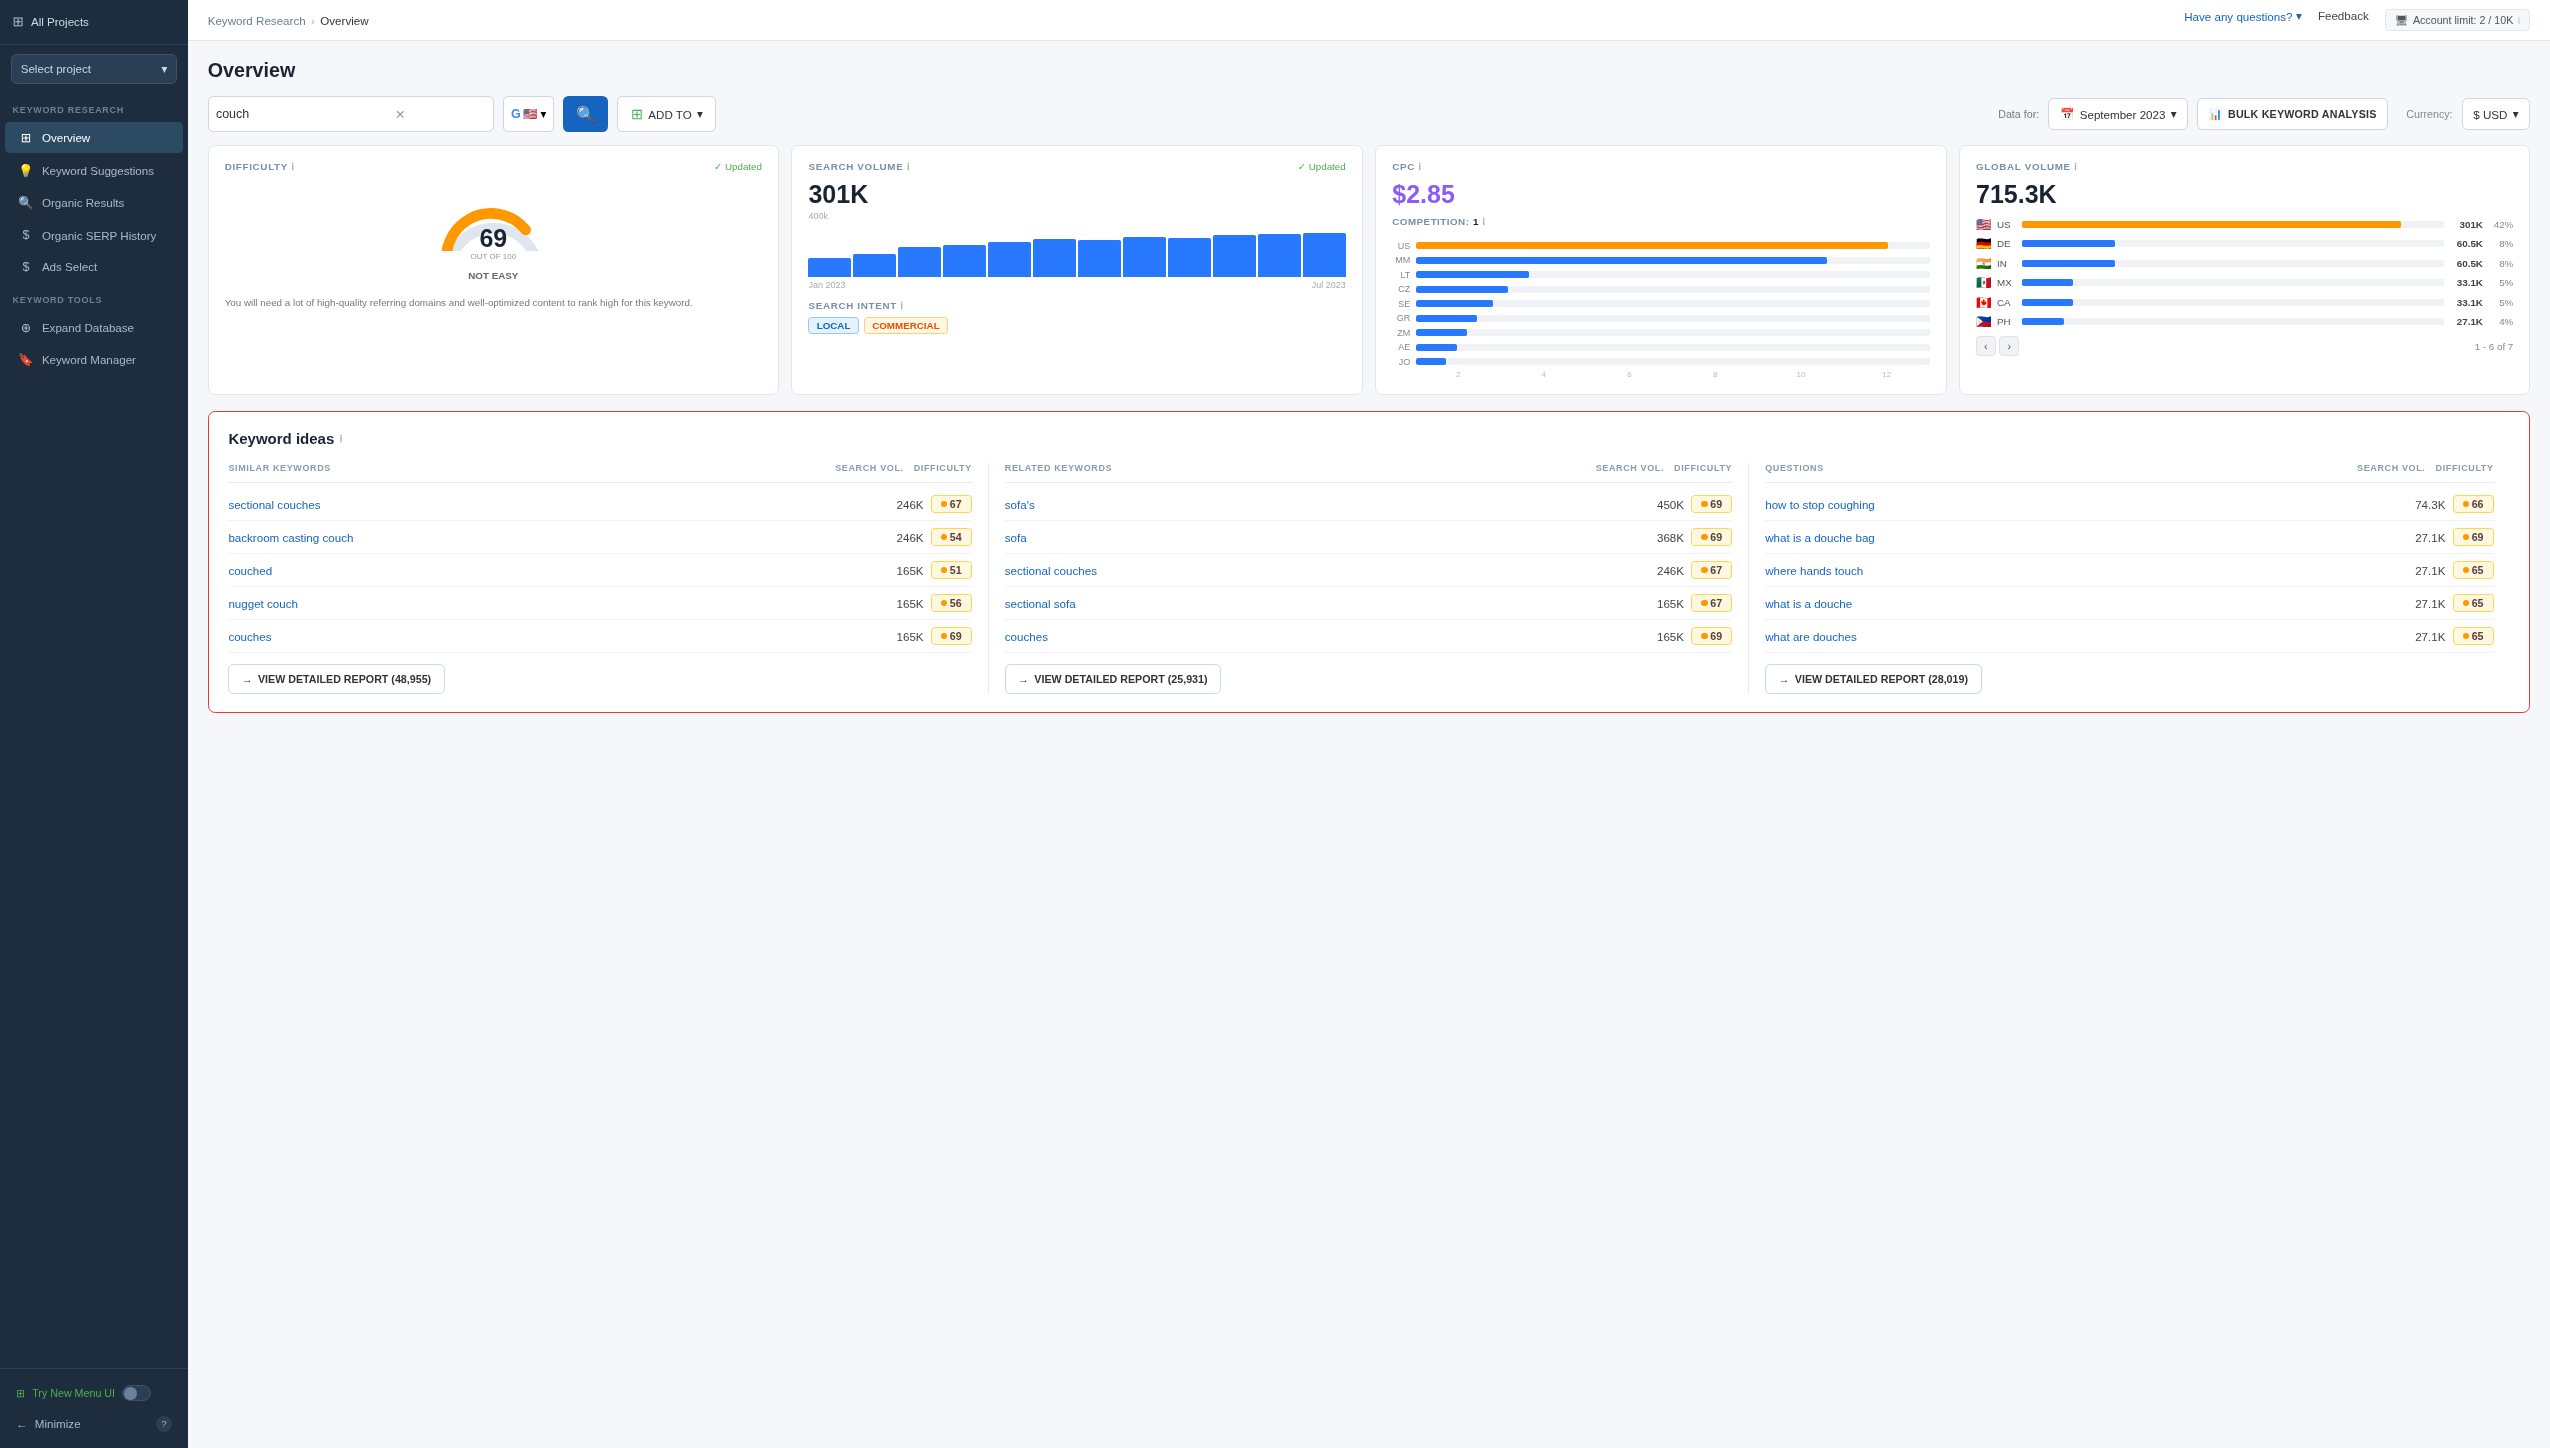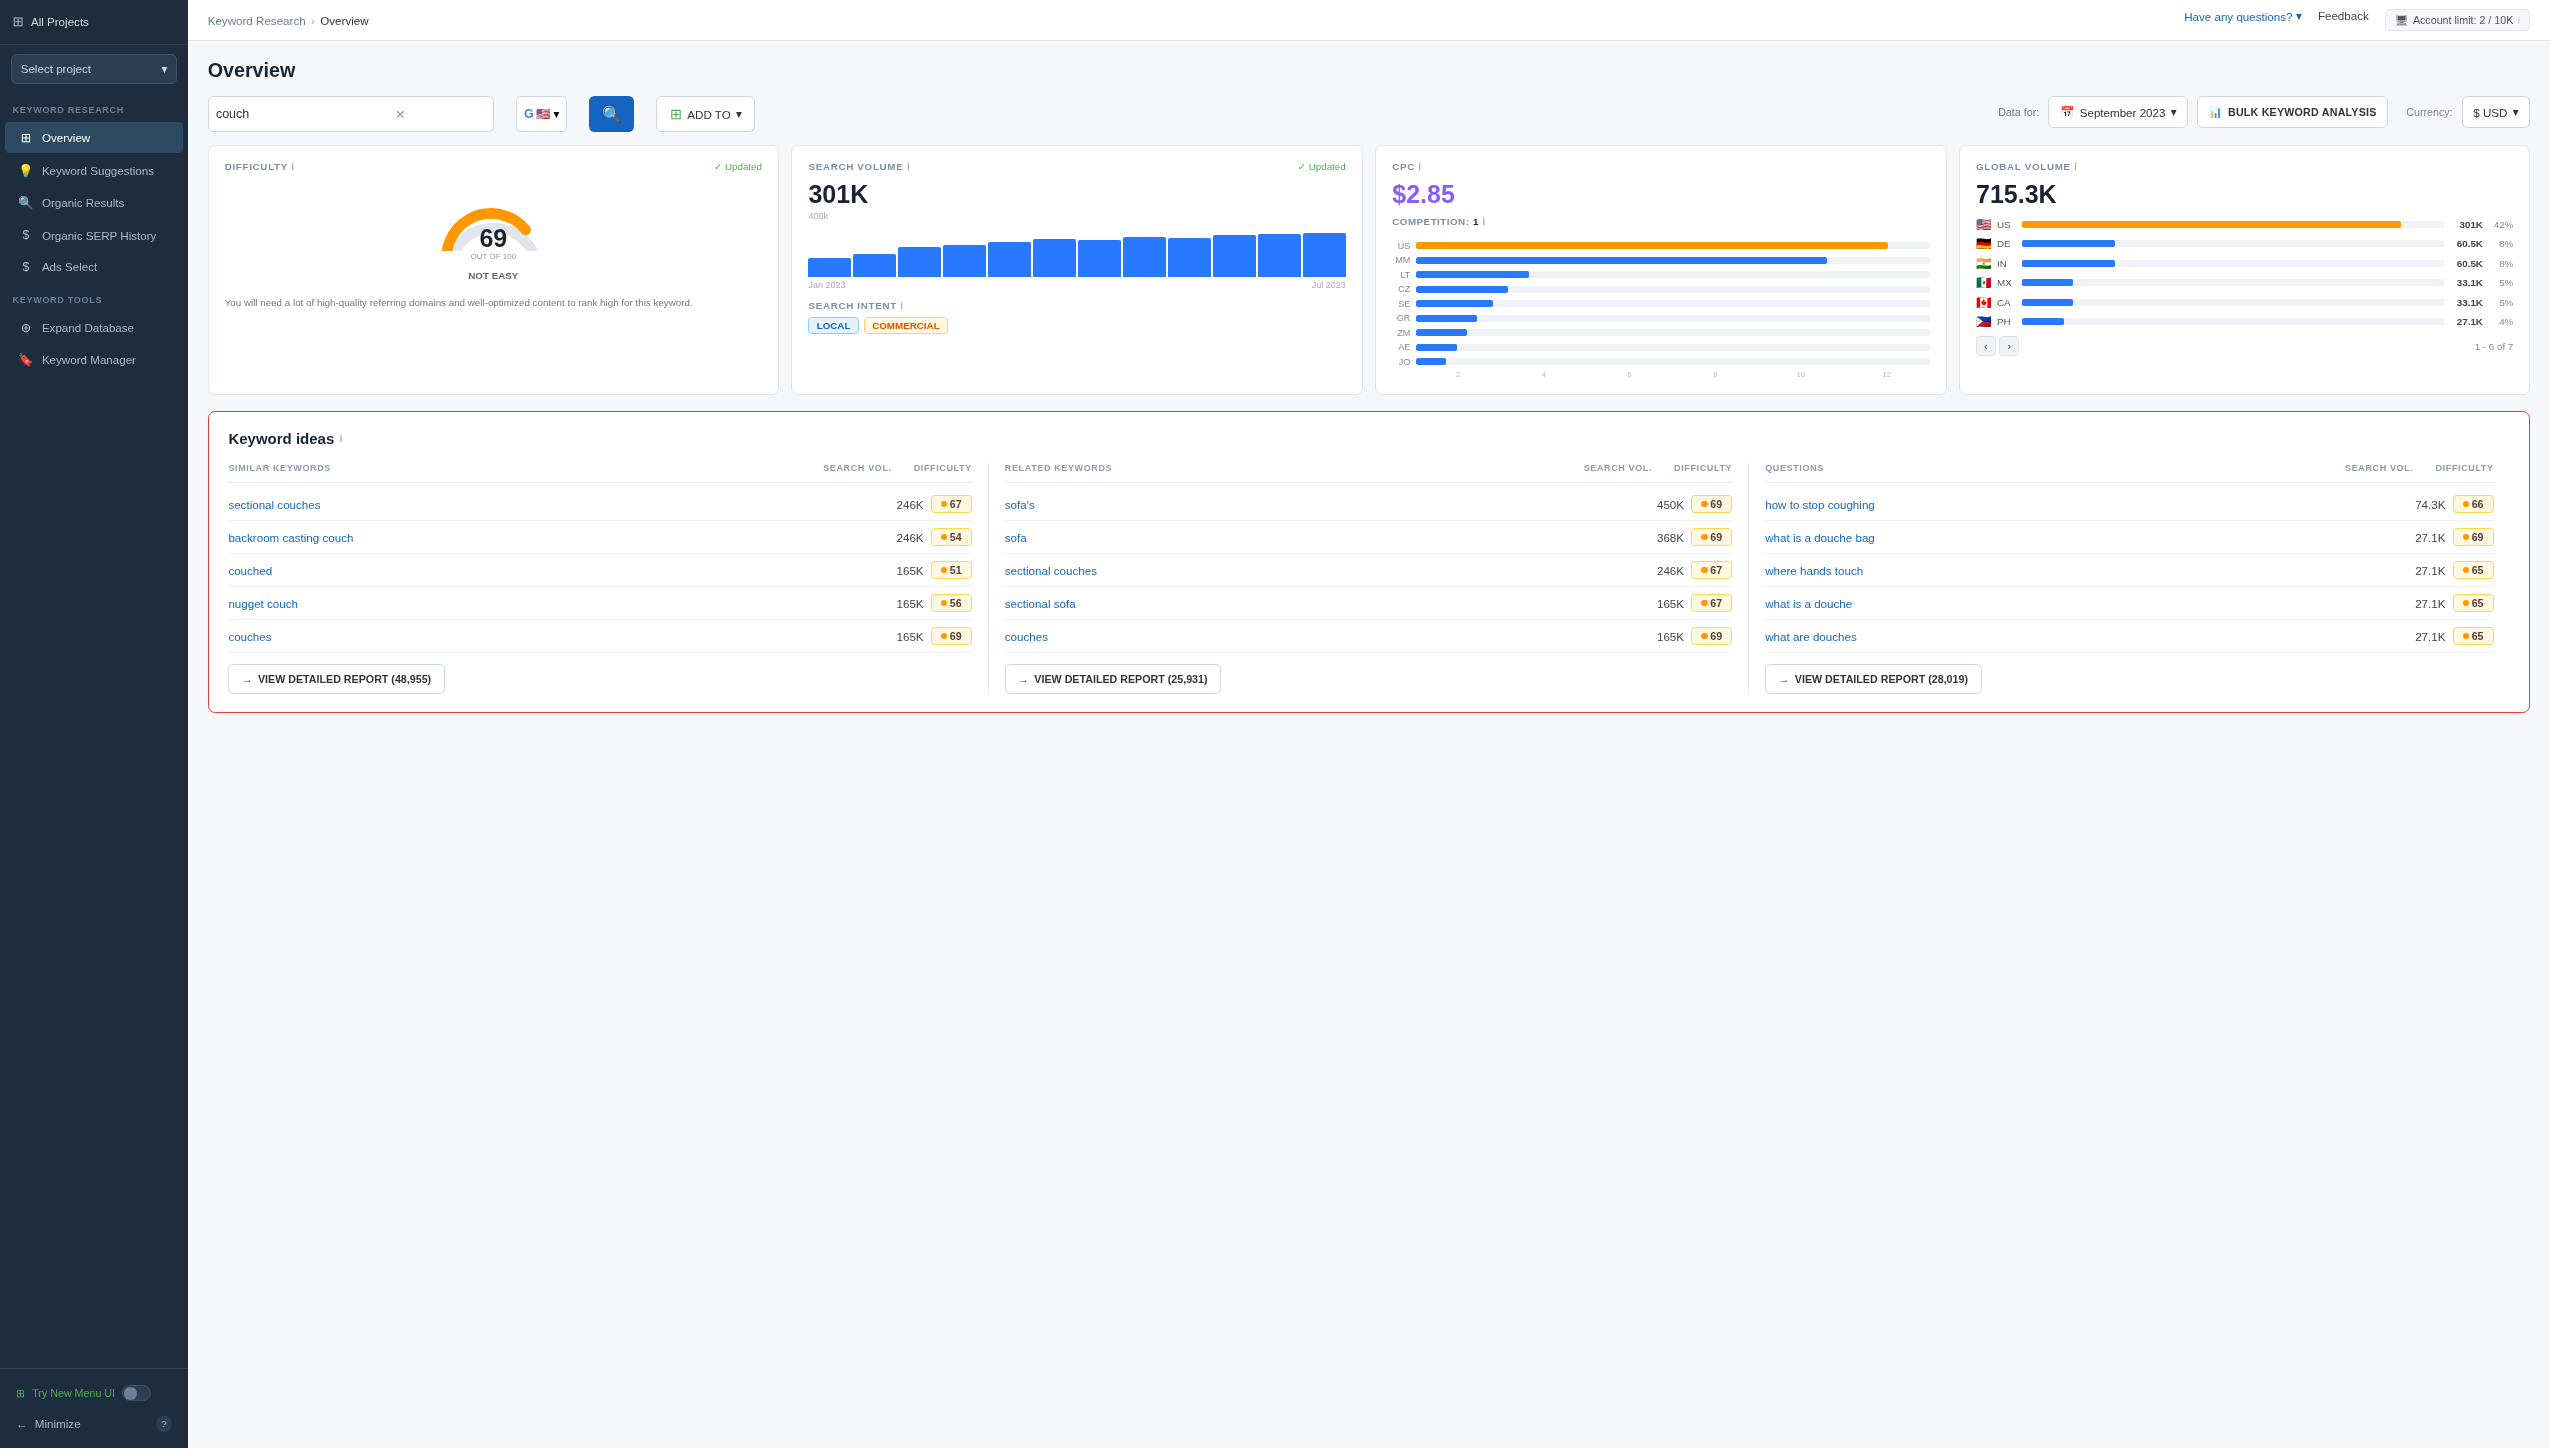--- a/index.html
+++ b/index.html
@@ -107,21 +107,21 @@
 
     
     .keyword-ideas-card { background: #fff; border: 1.8px solid #e53935; border-radius: 7.2px; padding: 18px 19.7px; }
     .ki-title { font-size: 15px; font-weight: 700; color: #1a2332; margin-bottom: 16px; display: flex; align-items: center; gap: 5.4px; }
     .ki-grid { display: grid; grid-template-columns: 1fr 1fr 1fr; gap: 0; }
     .ki-col { border-right: 0.9px solid #e8ecf0; padding: 0 16px; }
     .ki-col:first-child { padding-left: 0; }
     .ki-col:last-child { border-right: none; }
     .ki-col-header { display: grid; grid-template-columns: 1fr auto auto; align-items: center; padding-bottom: 9px; border-bottom: 0.9px solid #e8ecf0; margin-bottom: 5.4px; }
     .col-title { font-size: 9px; font-weight: 700; color: #8a9bb0; text-transform: uppercase; letter-spacing: 0.07em; }
-    .col-sv { font-size: 9px; font-weight: 700; color: #8a9bb0; text-transform: uppercase; letter-spacing: 0.07em; text-align: right; padding-right: 22px; }
+    .col-sv { font-size: 9px; font-weight: 700; color: #8a9bb0; text-transform: uppercase; letter-spacing: 0.07em; text-align: right; padding-right: 10px; }
     .col-diff { font-size: 9px; font-weight: 700; color: #8a9bb0; text-transform: uppercase; letter-spacing: 0.07em; text-align: right; }
     .ki-row { display: grid; grid-template-columns: 1fr auto auto; align-items: center; padding: 7.2px 0; border-bottom: 0.9px solid #f0f3f6; }
     .ki-keyword { color: #1565c0; font-size: 11.6px; cursor: pointer; }
     .ki-vol { font-size: 11.6px; color: #444; text-align: right; padding-right: 7.2px; }
     .diff-badge { display: flex; align-items: center; gap: 2.7px; background: #fff8e1; border: 0.9px solid #ffd54f; border-radius: 3.6px; padding: 1.8px 6.3px; font-size: 10.7px; font-weight: 600; color: #5d4037; min-width: 41px; justify-content: center; }
     .diff-dot { width: 6.3px; height: 6.3px; border-radius: 50%; background: #ff9800; display: inline-block; }
     .diff-dot-orange { background: #ff9800; }
     .view-report-btn { display: flex; align-items: center; gap: 5.4px; border: 0.9px solid #ccd6e0; border-radius: 5.4px; padding: 8px 12.5px; cursor: pointer; font-size: 10.7px; font-weight: 600; color: #333; margin-top: 10.7px; background: #fff; }
     .currency-label { font-size: 10.7px; color: #888; margin-left: 9px; }
   </style>
@@ -208,21 +208,21 @@
         <span>🖥</span>
         <span>Account limit: 2 / 10K</span>
         <span style="color:#bbb;font-size:9.8px;">ℹ</span>
       </div>
     </div>
   </div>
 
   <div class="content">
     <div class="page-title">Overview</div>
 
-    <div style="display:flex;align-items:flex-start;gap:22px;margin-bottom:12.5px;">
+    <div style="display:flex;align-items:center;gap:9px;margin-bottom:12.5px;">
       <div class="search-input-wrap">
         <input type="text" value="couch" style="">
         <span class="clear-icon">✕</span>
       </div>
       <div class="google-flag">
         <span style="font-weight:700;color:#4285f4;font-size:12.5px;">G</span>
         <span>🇺🇸</span>
         <span>▾</span>
       </div>
       <button class="search-btn">

